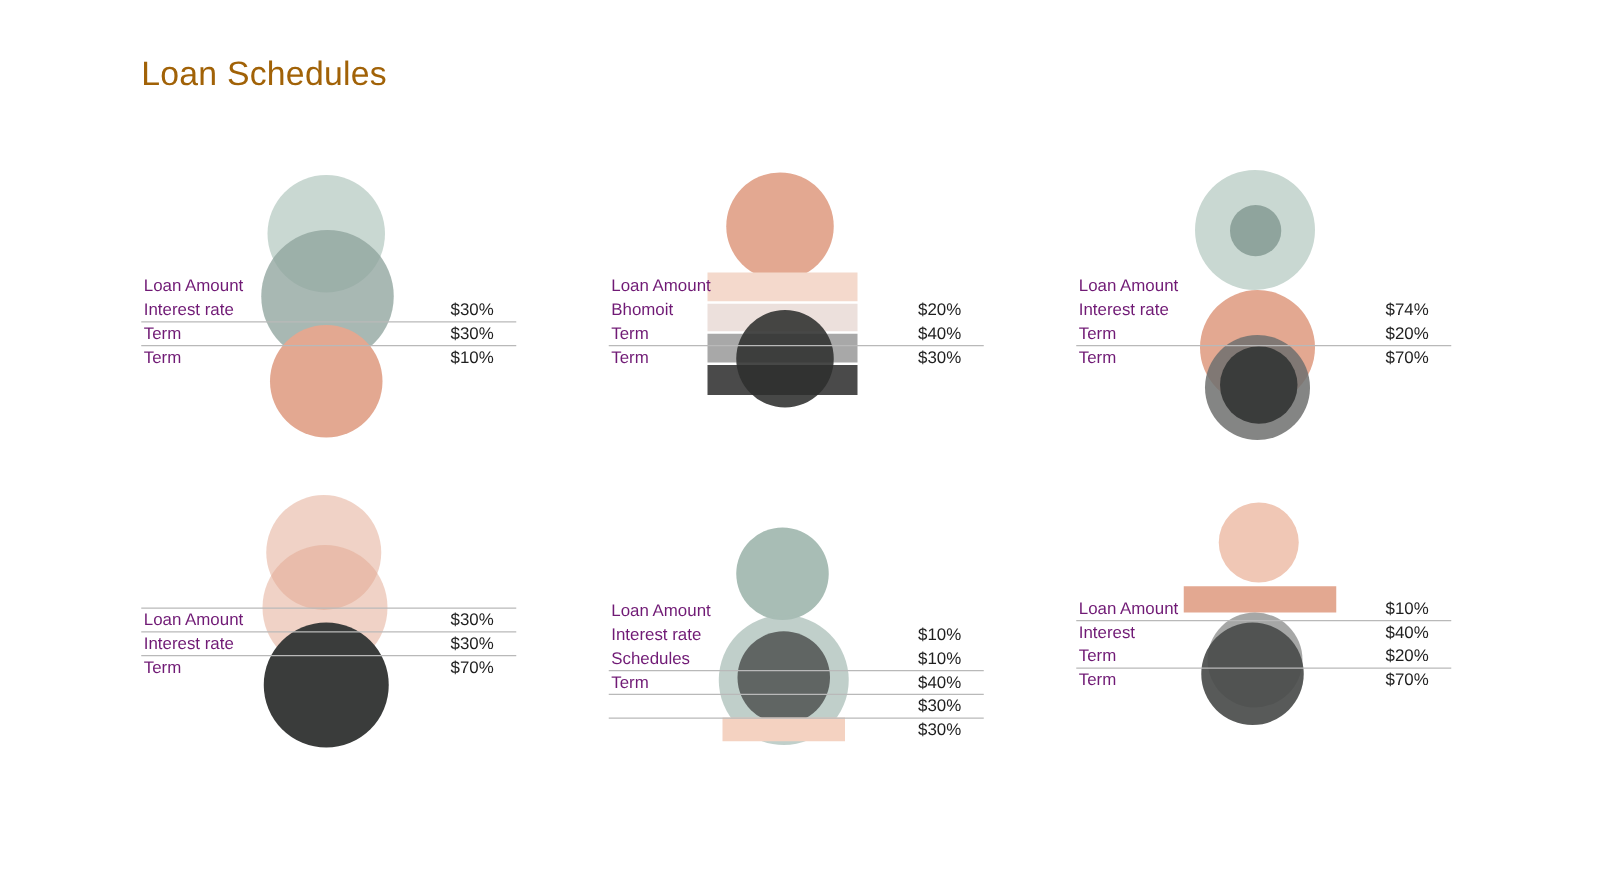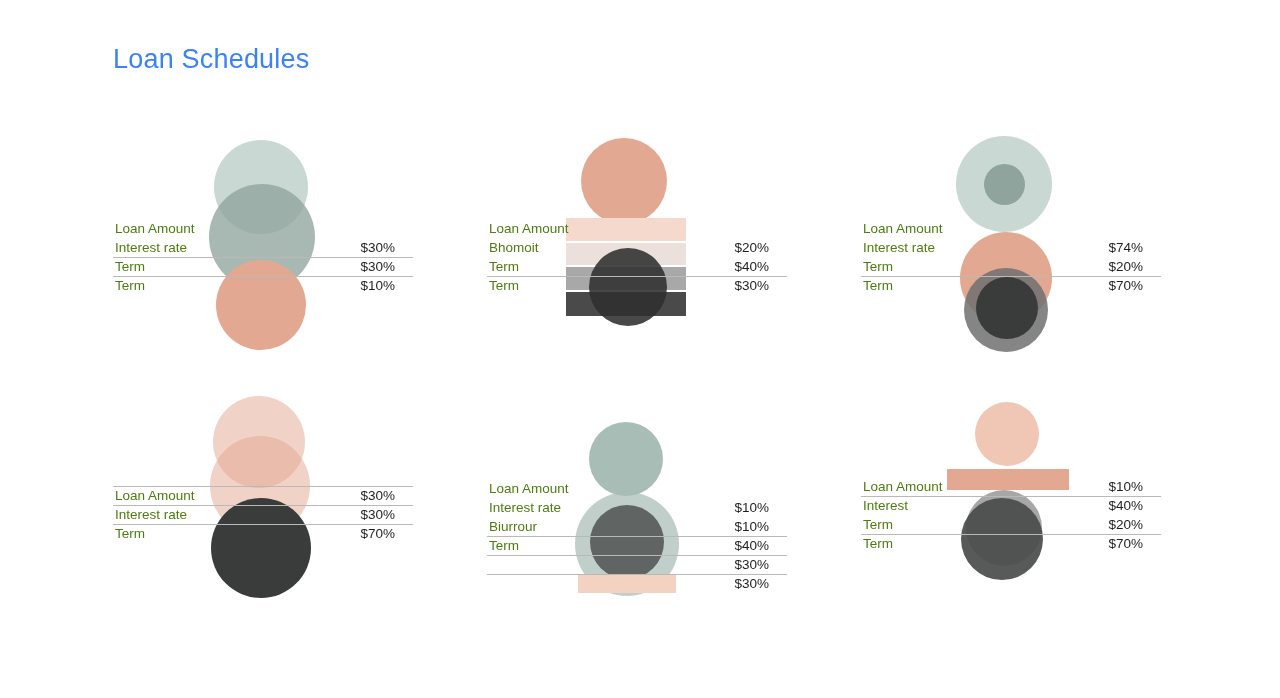--- a/index.html
+++ b/index.html
@@ -15,21 +15,21 @@
     position: relative;
     overflow: hidden;
   }
   .page-title {
     position: absolute;
     left: 113px;
     top: 44px;
     font-size: 27px;
     font-weight: 400;
     letter-spacing: 0.2px;
-    color: #3b82f6;
+    color: #a16207;
   }
   .panel {
     position: absolute;
     width: 300px;
     height: 260px;
   }
   .shapes {
     position: absolute;
     left: 0; top: 0;
     width: 300px;
@@ -57,21 +57,21 @@
     right: 0;
     top: 0;
     height: 1px;
     background: #b9b9b9;
   }
   .row-label {
     position: absolute;
     left: 2px;
     top: 0;
     font-size: 13.5px;
-    color: #4d7c0f;
+    color: #701a75;
     white-space: nowrap;
     z-index: 3;
   }
   .row-value {
     position: absolute;
     right: 18px;
     top: 0;
     font-size: 13.5px;
     color: #1f1f1f;
     white-space: nowrap;
@@ -198,21 +198,21 @@
   <div class="rows" style="top:99px;">
       <div class="row">
         <span class="row-label">Loan Amount</span>
         <span class="row-value"></span>
       </div>
       <div class="row">
         <span class="row-label">Interest rate</span>
         <span class="row-value">$10%</span>
       </div>
       <div class="row">
-        <span class="row-label">Biurrour</span>
+        <span class="row-label">Schedules</span>
         <span class="row-value">$10%</span>
       </div>
       <div class="row ruled">
         <span class="row-label">Term</span>
         <span class="row-value">$40%</span>
       </div>
       <div class="row ruled">
         <span class="row-label"></span>
         <span class="row-value">$30%</span>
       </div>

